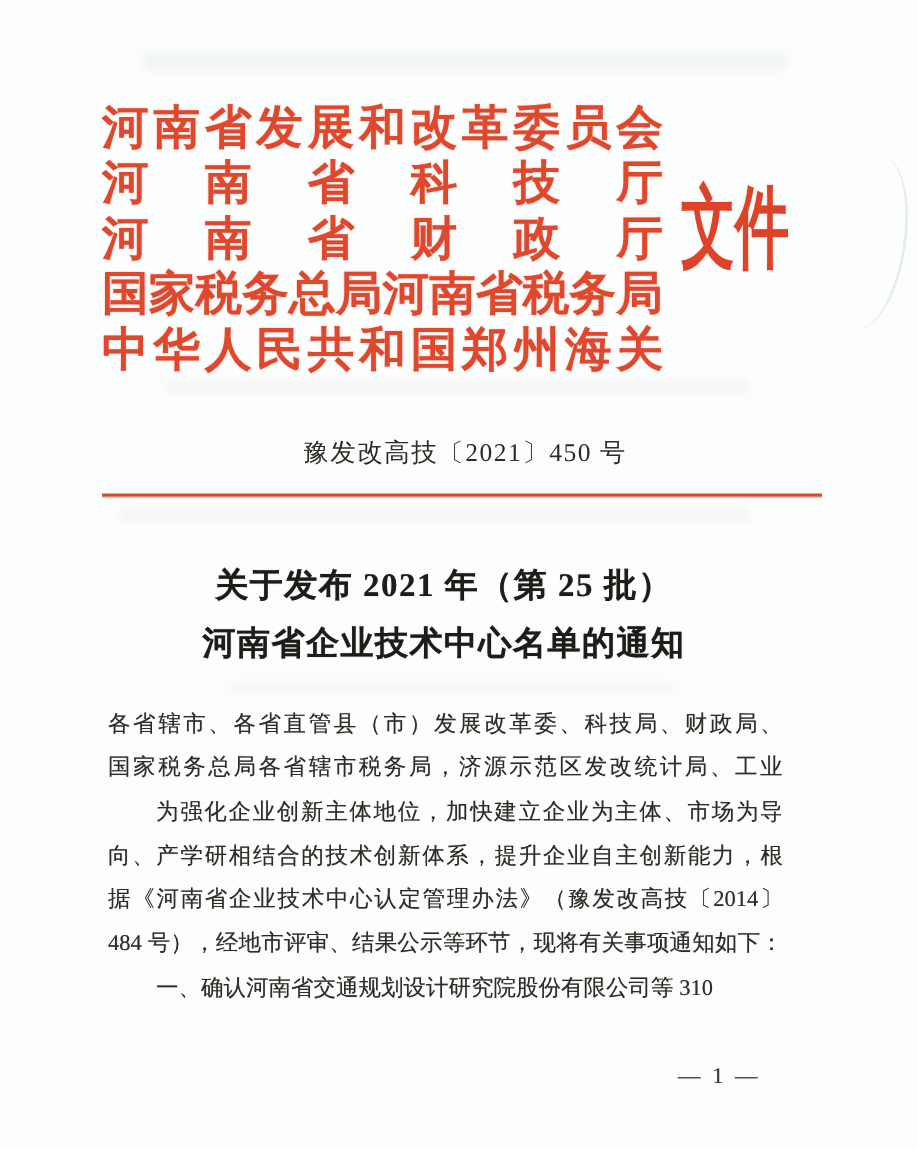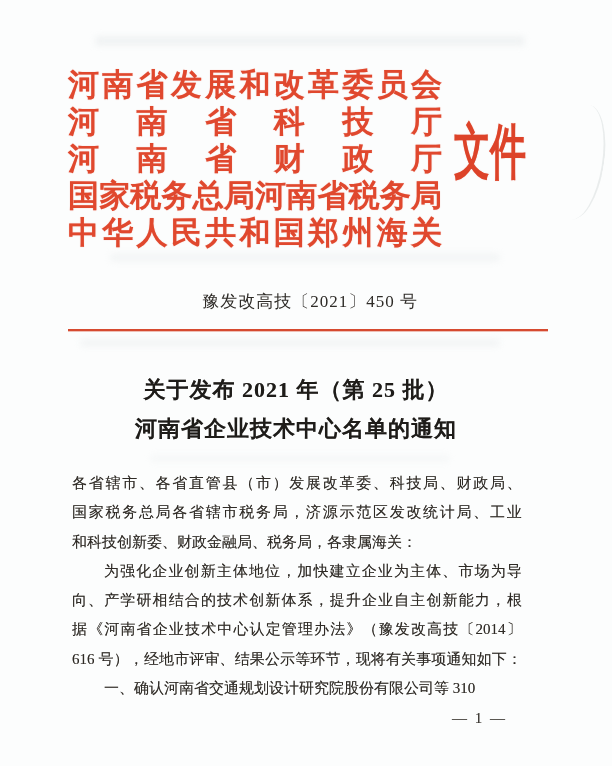--- a/index.html
+++ b/index.html
@@ -217,21 +217,20 @@
         <span>区</span>
         <span>发</span>
         <span>改</span>
         <span>统</span>
         <span>计</span>
         <span>局</span>
         <span>、</span>
         <span>工</span>
         <span>业</span>
       </div>
-    <div class="bline">和科技创新委、财政金融局、税务局，各隶属海关：</div>
     <div class="bline jline indent">
         <span>为</span>
         <span>强</span>
         <span>化</span>
         <span>企</span>
         <span>业</span>
         <span>创</span>
         <span>新</span>
         <span>主</span>
         <span>体</span>
@@ -306,21 +305,21 @@
         <span>豫</span>
         <span>发</span>
         <span>改</span>
         <span>高</span>
         <span>技</span>
         <span>〔</span>
         <span>2014</span>
         <span>〕</span>
       </div>
     <div class="bline jline">
-        <span>616</span>
+        <span>484</span>
         <span> </span>
         <span>号</span>
         <span>）</span>
         <span>，</span>
         <span>经</span>
         <span>地</span>
         <span>市</span>
         <span>评</span>
         <span>审</span>
         <span>、</span>

